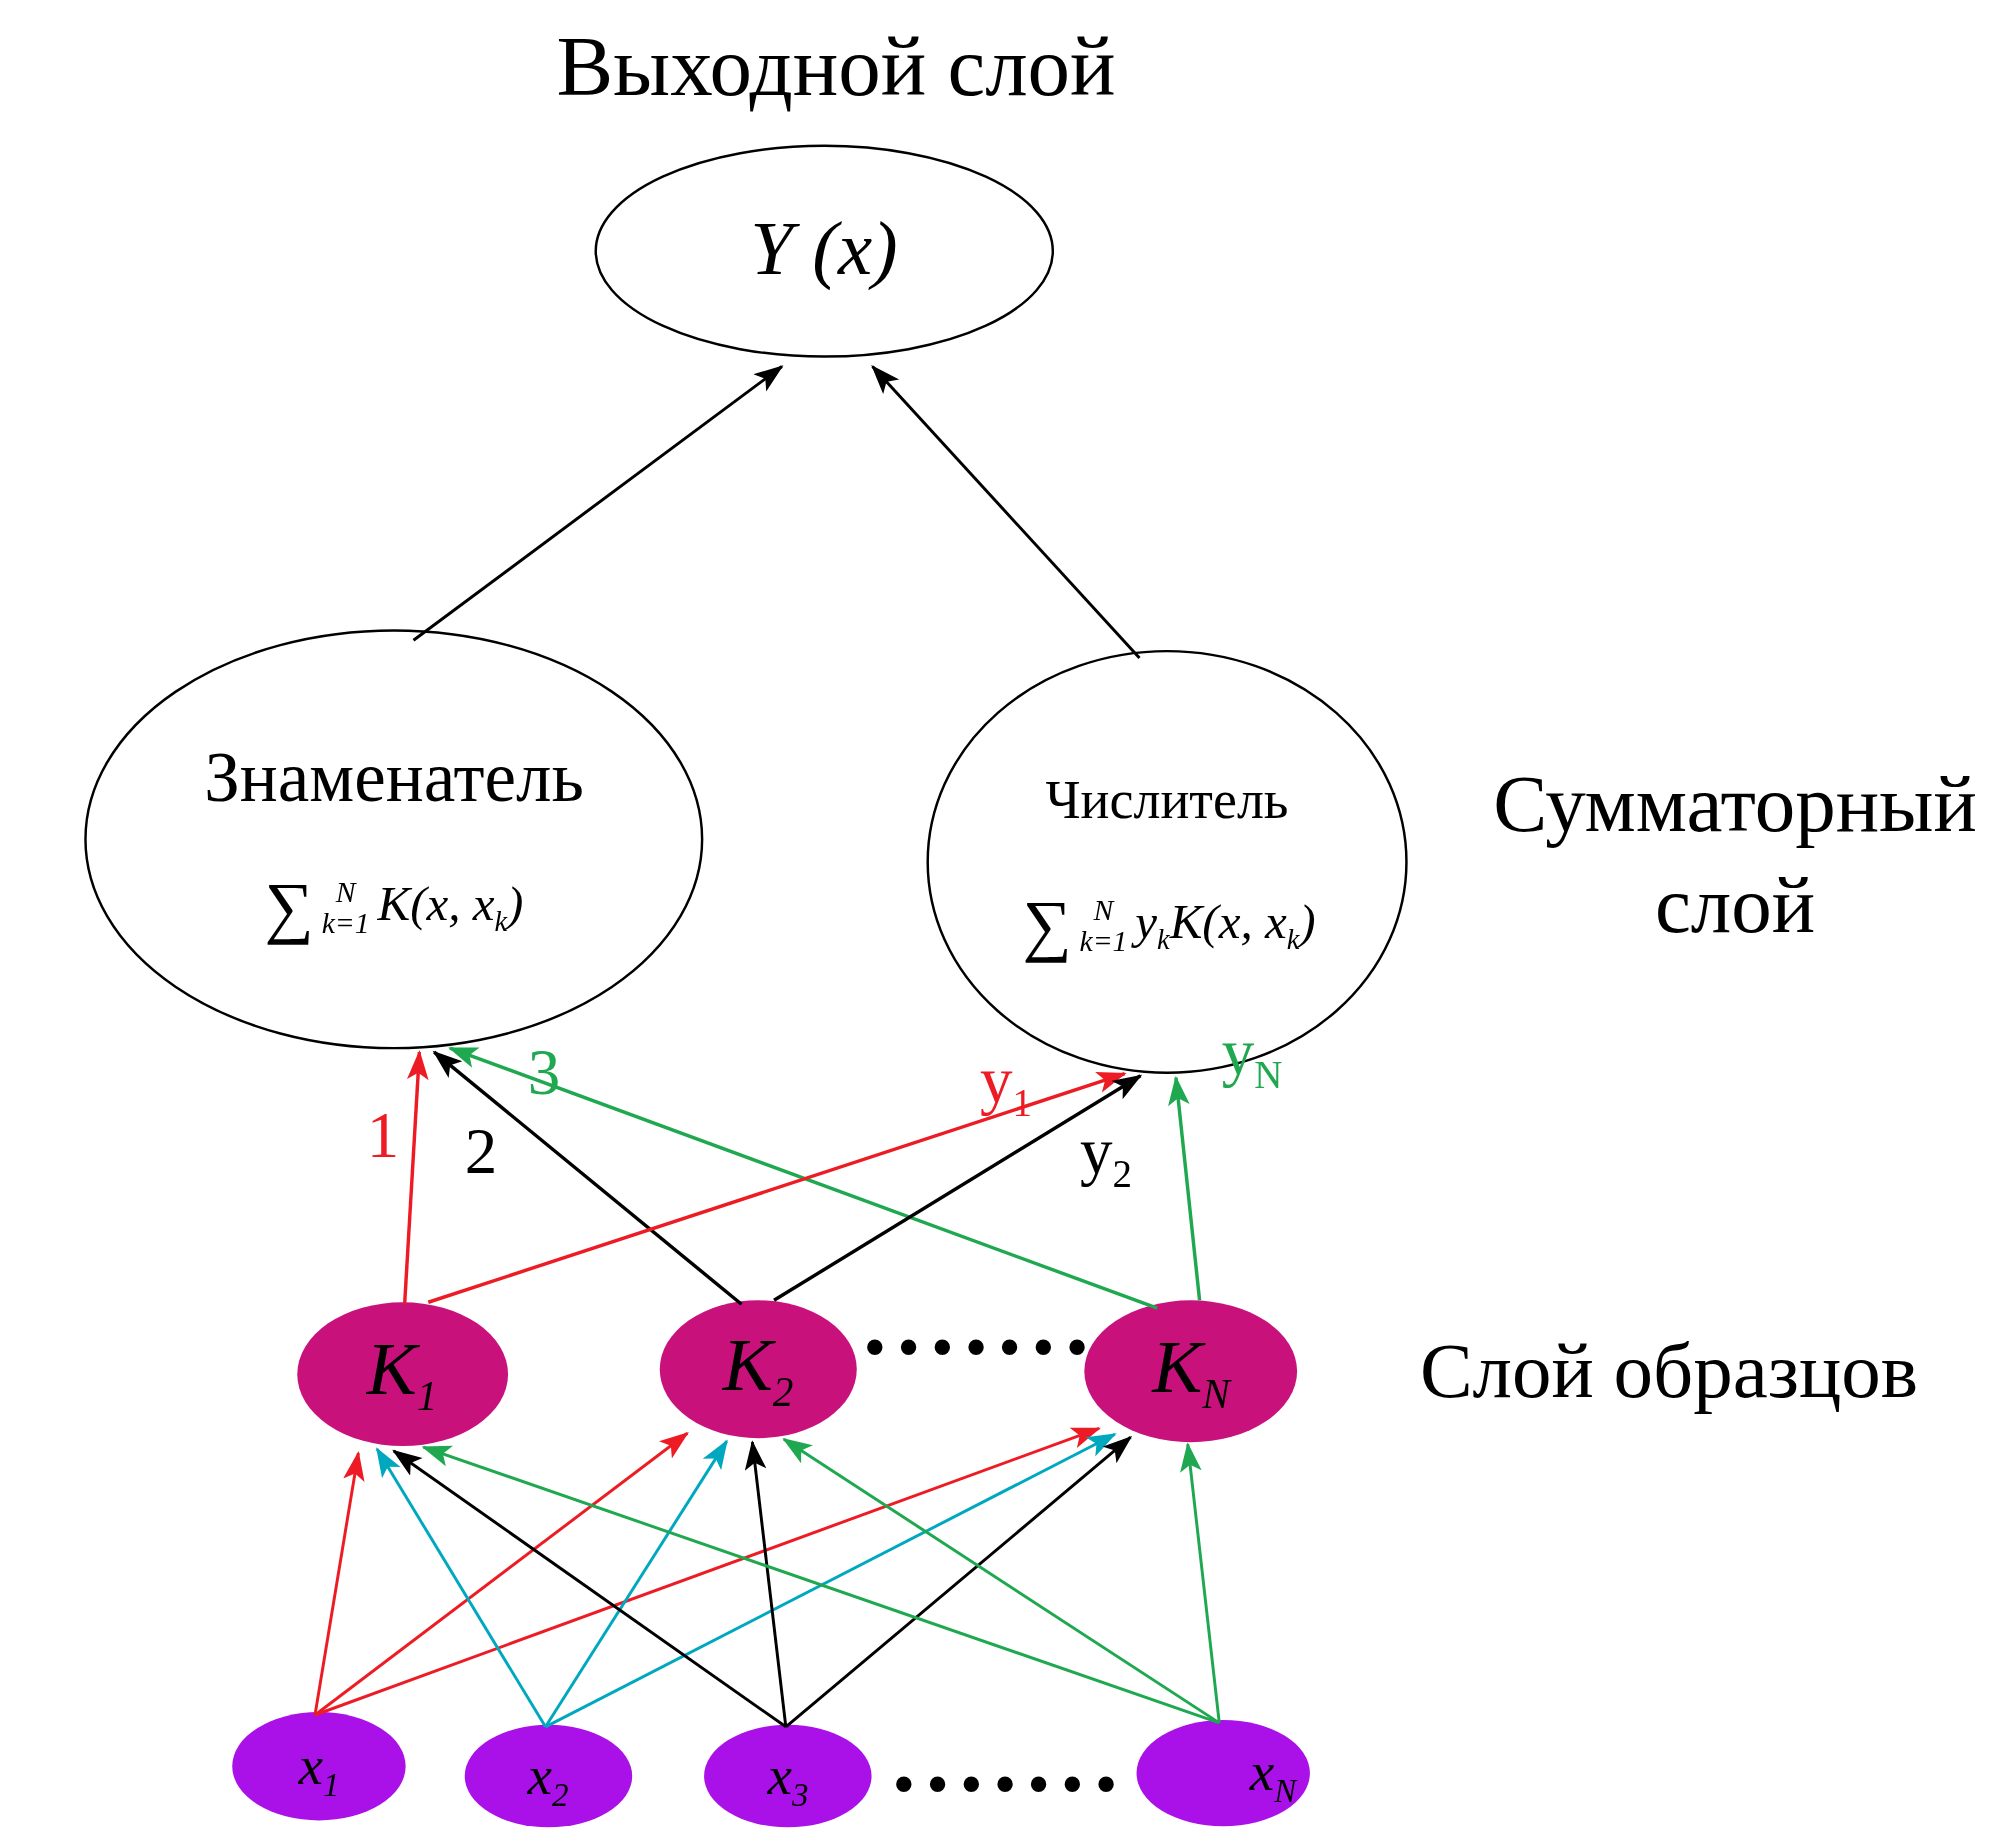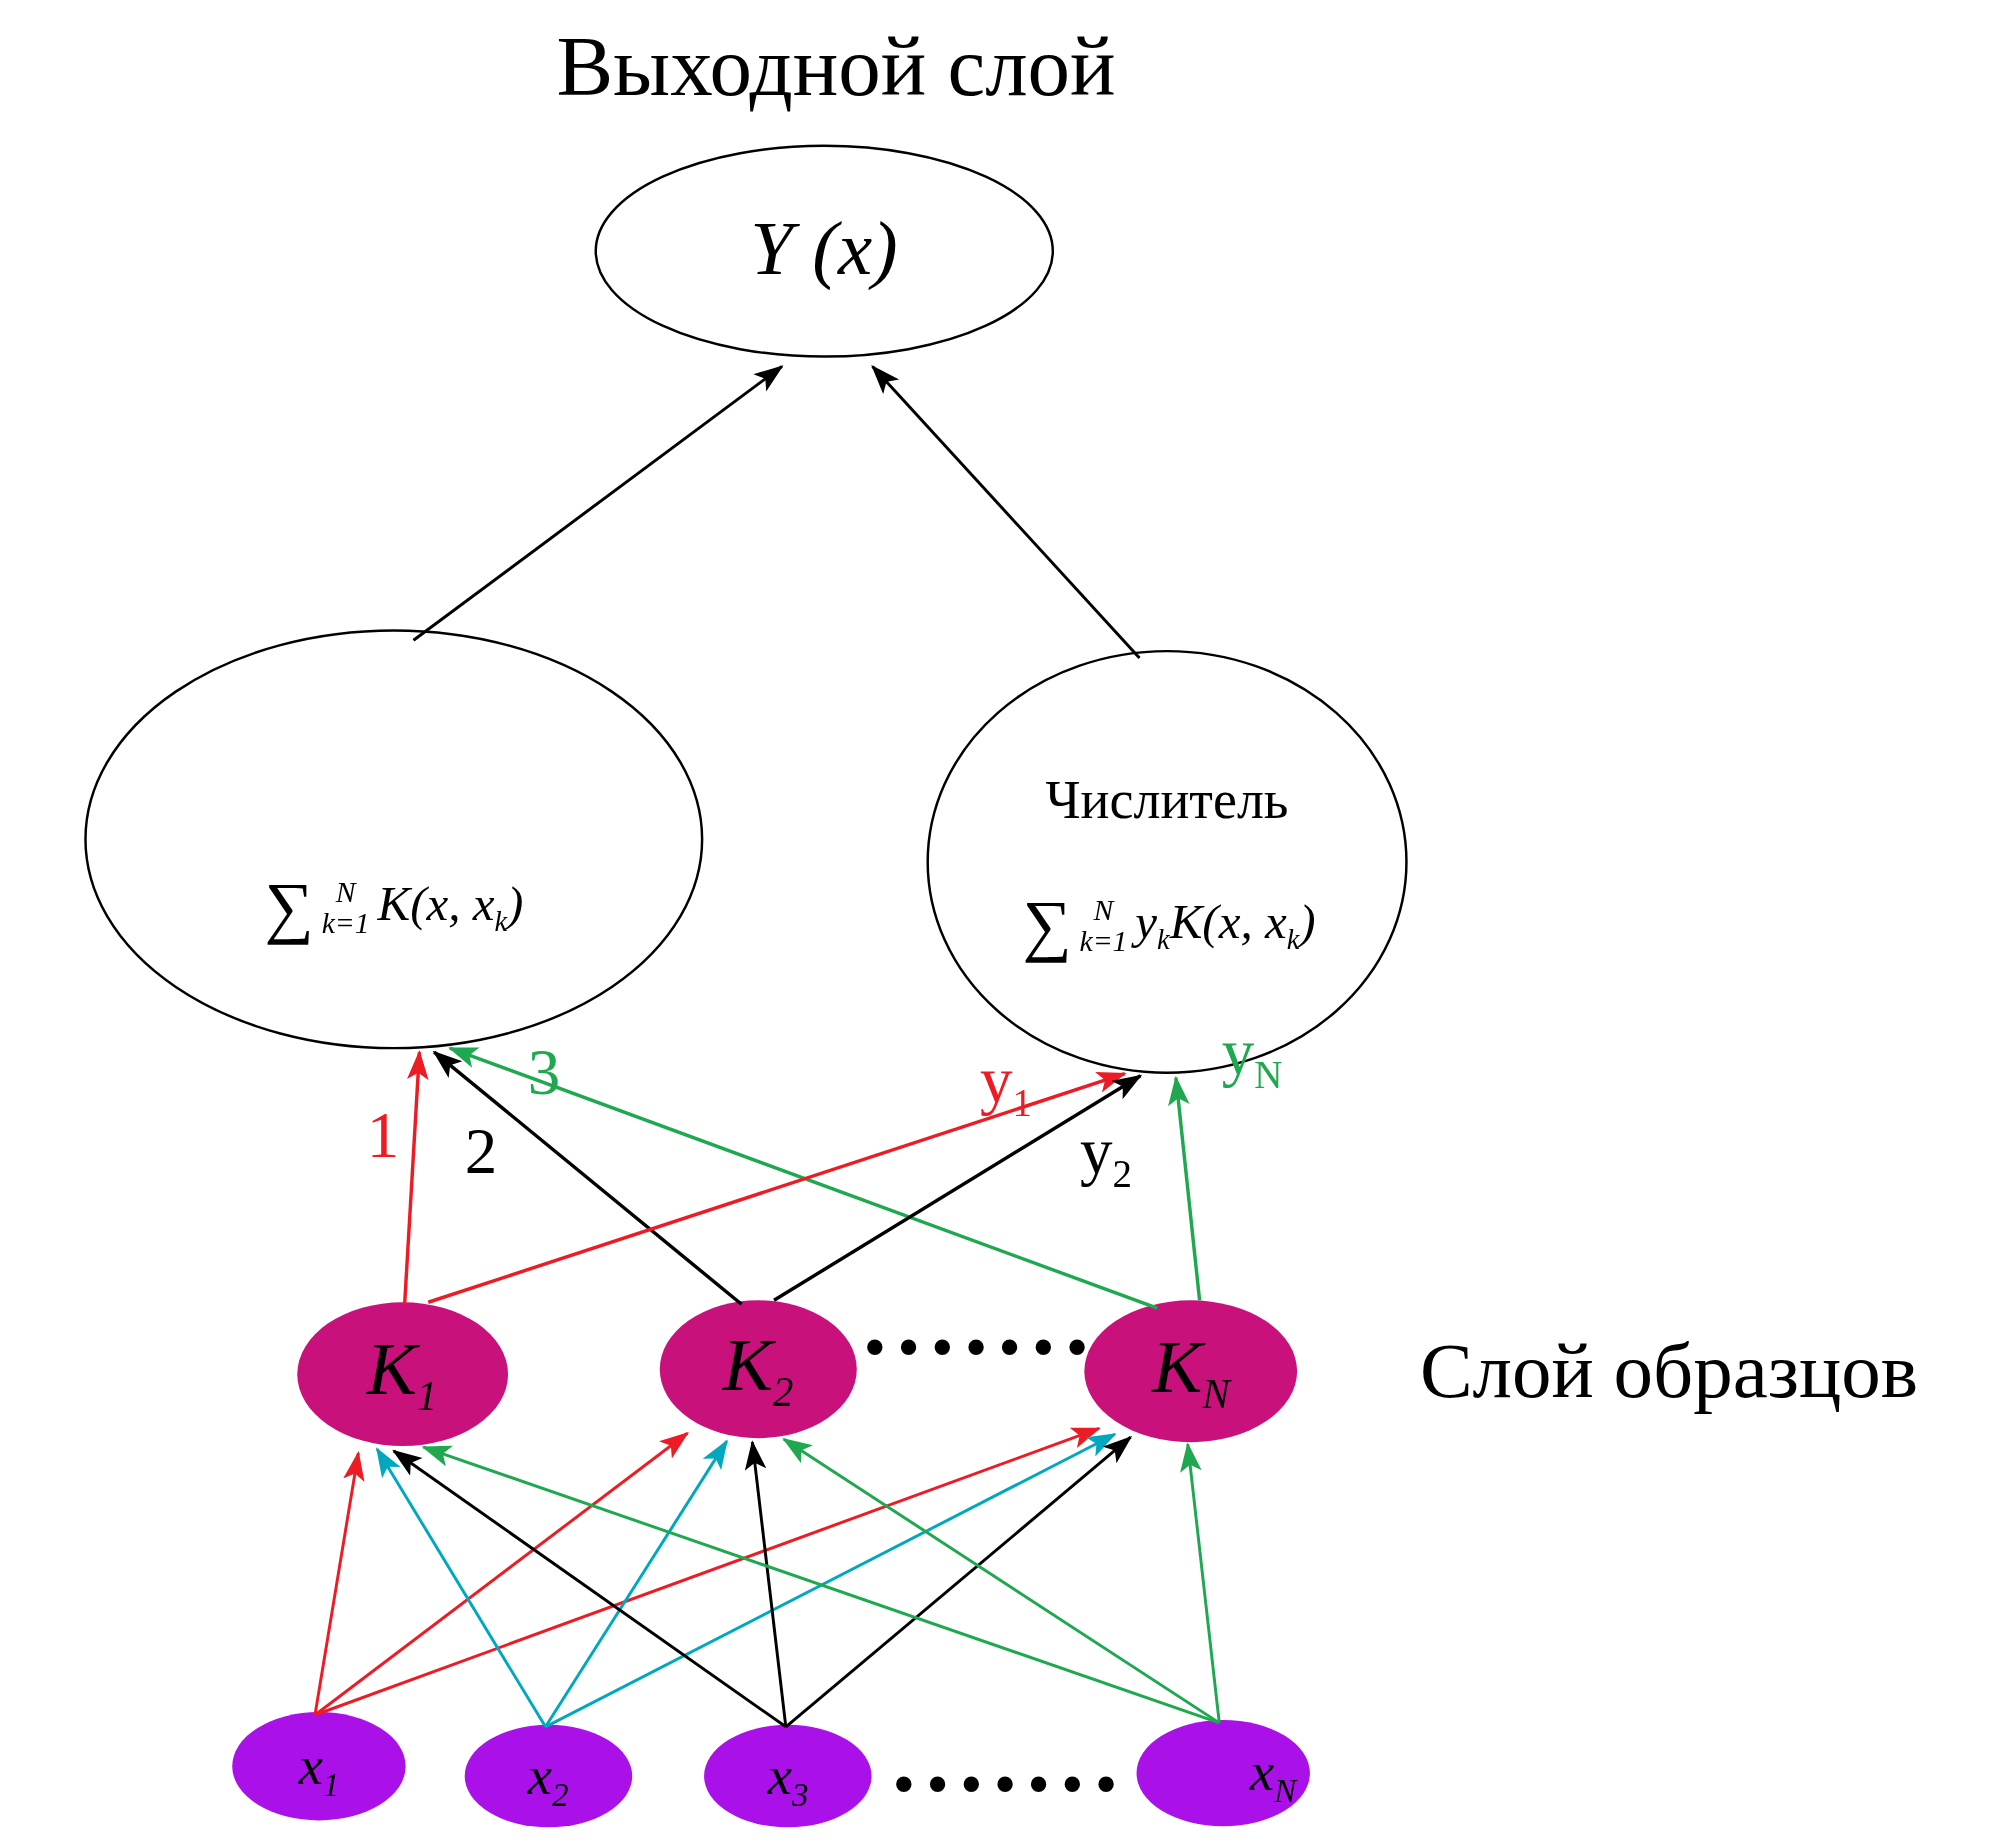--- a/index.html
+++ b/index.html
@@ -105,20 +105,21 @@
 
     <line x1="1201" y1="1749" x2="393" y2="1469" stroke-width="3" marker-end="url(#m-green)" stroke="#1fa84f"></line>
     <line x1="1201" y1="1749" x2="759" y2="1461" stroke-width="3" marker-end="url(#m-green)" stroke="#1fa84f"></line>
     <line x1="1201" y1="1749" x2="1169" y2="1466" stroke-width="3" marker-end="url(#m-green)" stroke="#1fa84f"></line>
   </svg>
 
   <div class="lbl title" style="left:800px;top:67px">Выходной слой</div>
 
   <div class="lbl output-eq" style="left:788px;top:248px">Y (x)</div>
 
+  <div class="lbl node-title" style="left:358px;top:778px">Знаменатель</div>
 
   <div class="lbl formula" style="left:358px;top:908px">
     <span class="sigma">∑</span>
     <span class="limits">
       <span>N</span>
       <span>k=1</span>
     </span>
     <span class="fbody">
       <span>K(x, x</span><sub>k</sub><span>)</span>
     </span>
@@ -130,20 +131,24 @@
     <span class="sigma">∑</span>
     <span class="limits">
       <span>N</span>
       <span>k=1</span>
     </span>
     <span class="fbody">
       <span>y</span><sub>k</sub><span>K(x, x</span><sub>k</sub><span>)</span>
     </span>
   </div>
 
+  <div class="lbl sum-label" style="left:1699px;top:855px">
+    <div>Сумматорный</div>
+    <div>слой</div>
+  </div>
 
   <div class="lbl edge red" style="left:347px;top:1135px">1</div>
   <div class="lbl edge" style="left:445px;top:1151px">2</div>
   <div class="lbl edge green" style="left:508px;top:1072px">3</div>
 
   <div class="lbl edge red" style="left:970px;top:1084px"><span>y</span><sub>1</sub></div>
   <div class="lbl edge" style="left:1070px;top:1155px"><span>y</span><sub>2</sub></div>
   <div class="lbl edge green" style="left:1216px;top:1056px"><span>y</span><sub>N</sub></div>
 
   <div class="lbl knode" style="left:366px;top:1373px"><span>K</span><sub>1</sub></div>

